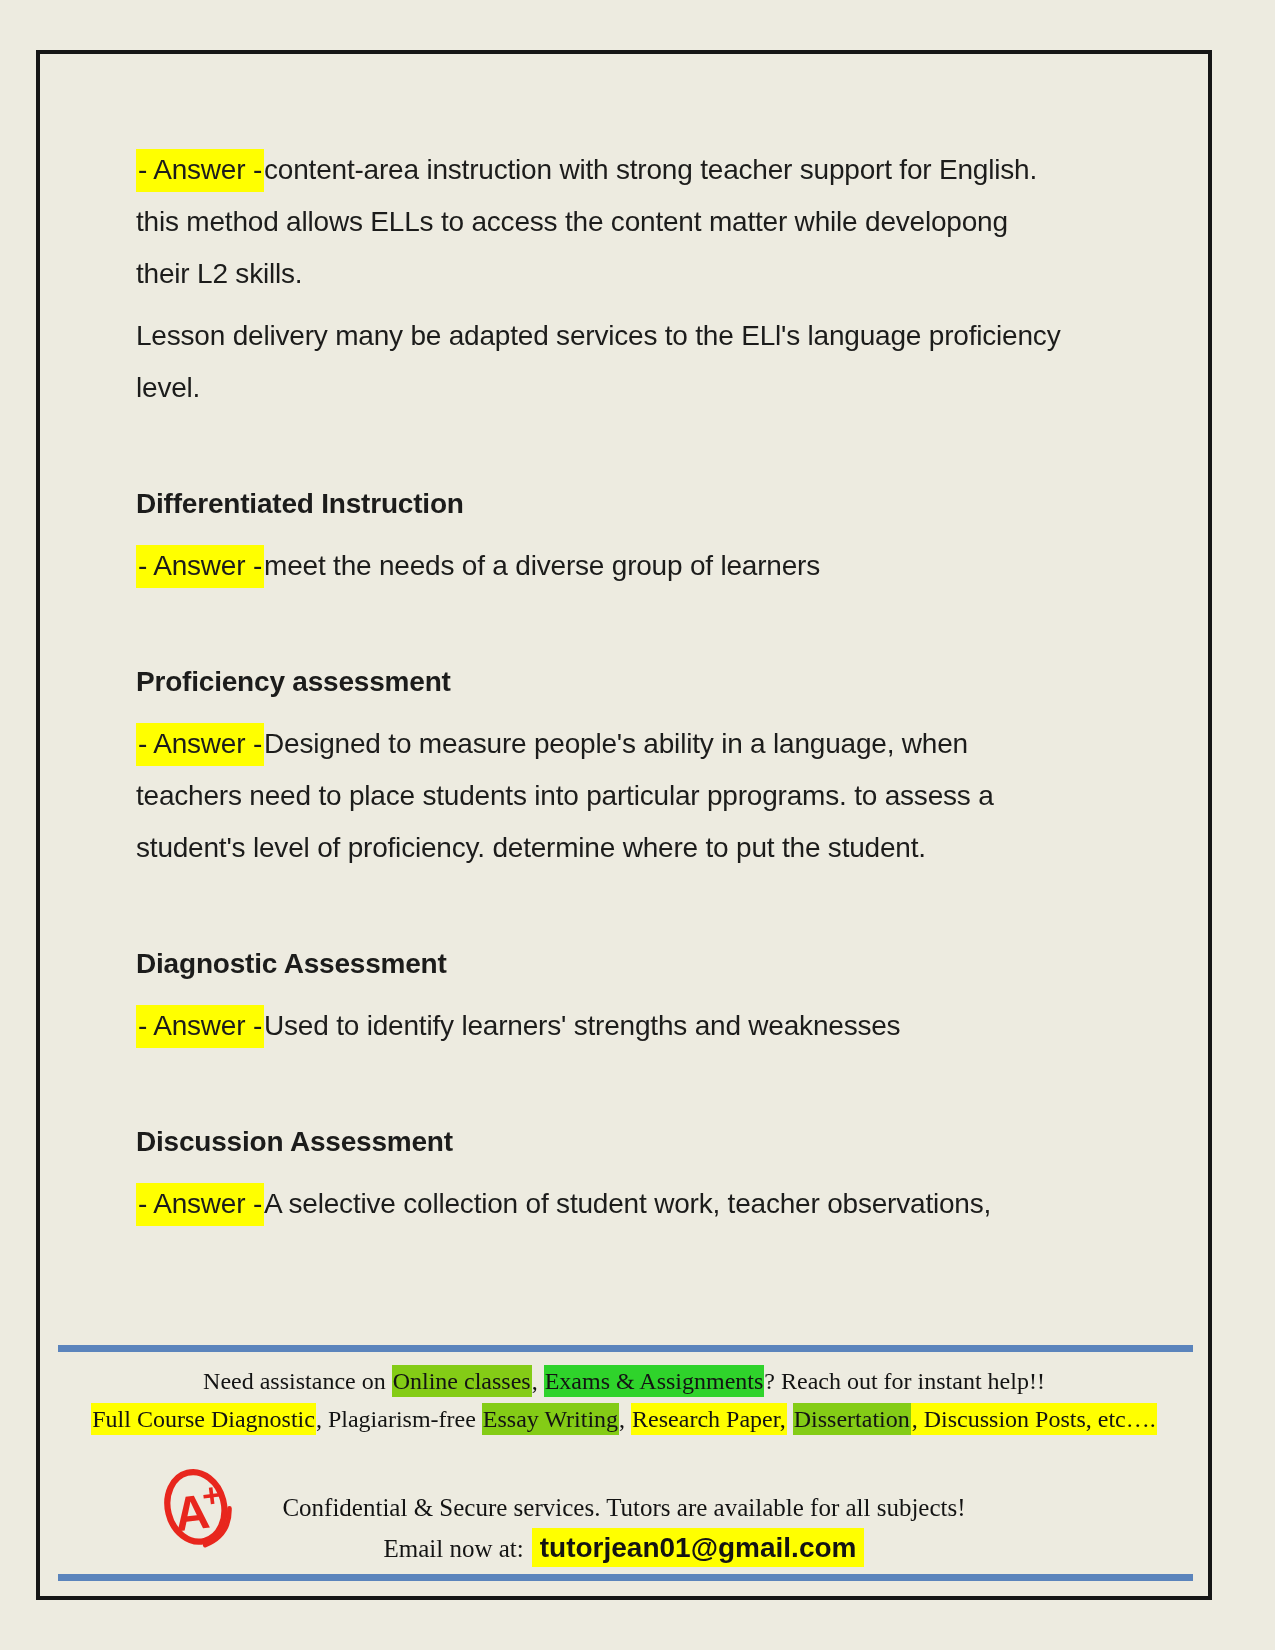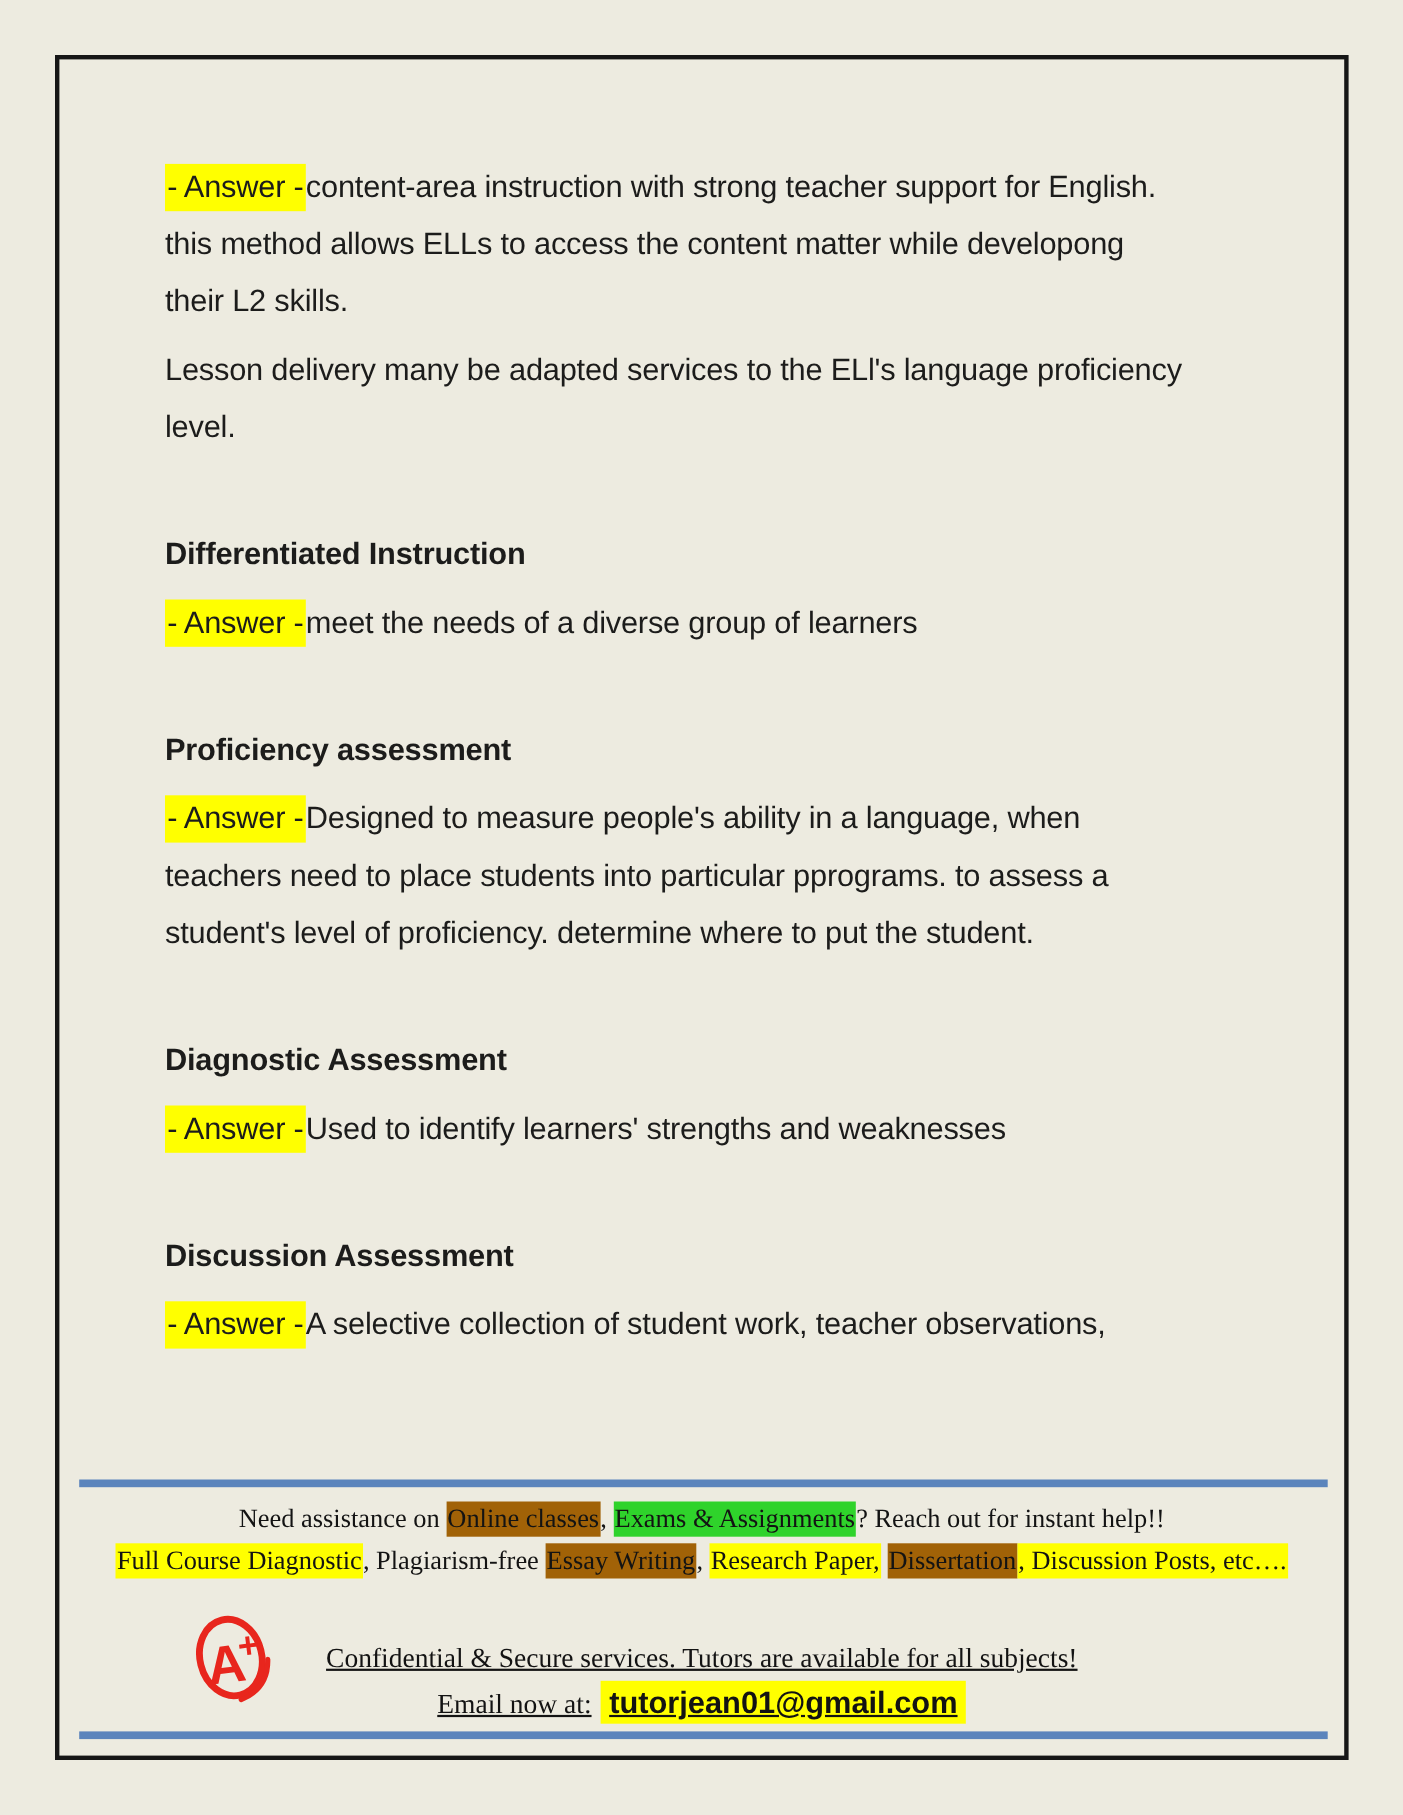--- a/index.html
+++ b/index.html
@@ -11,21 +11,21 @@
   }
   .page {
     position: relative;
     width: 1275px;
     height: 1650px;
     background: #edebe0;
     overflow: hidden;
   }
   .frame {
     position: absolute;
-    left: 50px;
+    left: 36px;
     top: 50px;
     width: 1176px;
     height: 1550px;
     border: 4px solid #161616;
   }
   
   .body-text {
     position: absolute;
     left: 96px;
     top: 90px;
@@ -55,35 +55,34 @@
     left: 0;
     right: 0;
     text-align: center;
     font-family: "Liberation Serif", serif;
     font-size: 24px;
     line-height: 38px;
     color: #131313;
     white-space: nowrap;
   }
   .promo .hl { padding: 3px 1px; }
-  .bg-cyan  { background: #a16207; }
+  .bg-cyan  { background: #84cc16; }
   .bg-green { background: #2fd32b; }
   .bg-yel   { background: #ffff00; }
   
   .contact {
     position: absolute;
     top: 1436px;
     left: 0;
     right: 0;
     text-align: center;
     font-family: "Liberation Serif", serif;
     font-size: 25px;
     line-height: 36px;
     color: #131313;
-    text-decoration: underline;
   }
   .contact .email-line { margin-top: 4px; }
   .email-label { font-family: "Liberation Serif", serif; text-align: center; }
   .email-value {
     font-family: "Liberation Sans", sans-serif;
     font-weight: bold;
     font-size: 28px;
     background: #ffff00;
     padding: 4px 8px;
     margin-left: 8px;

